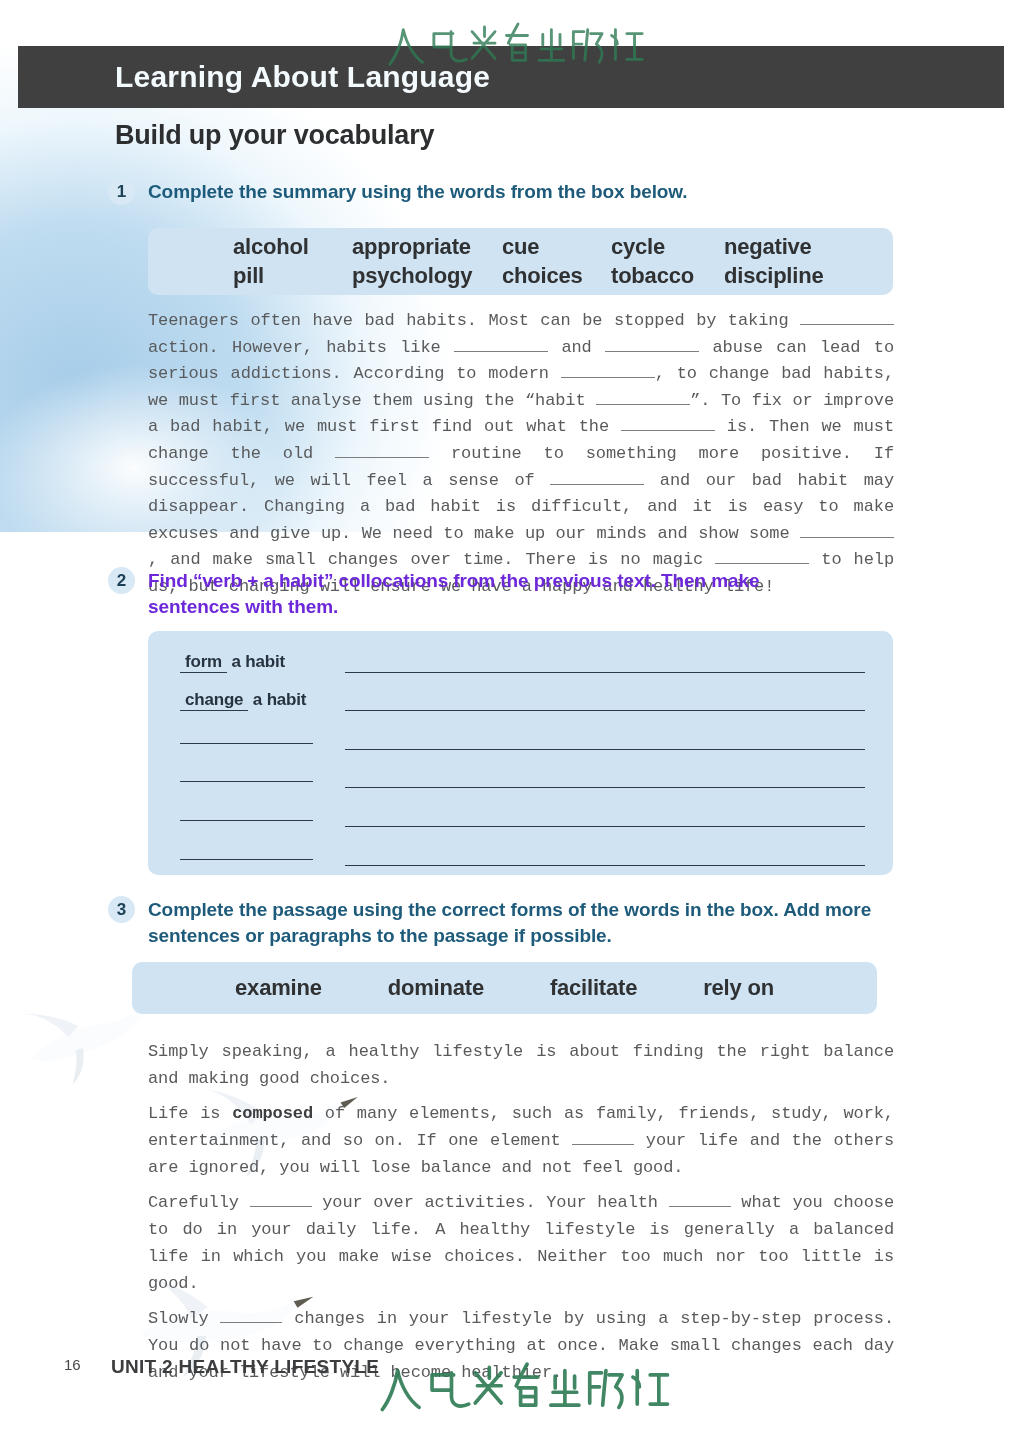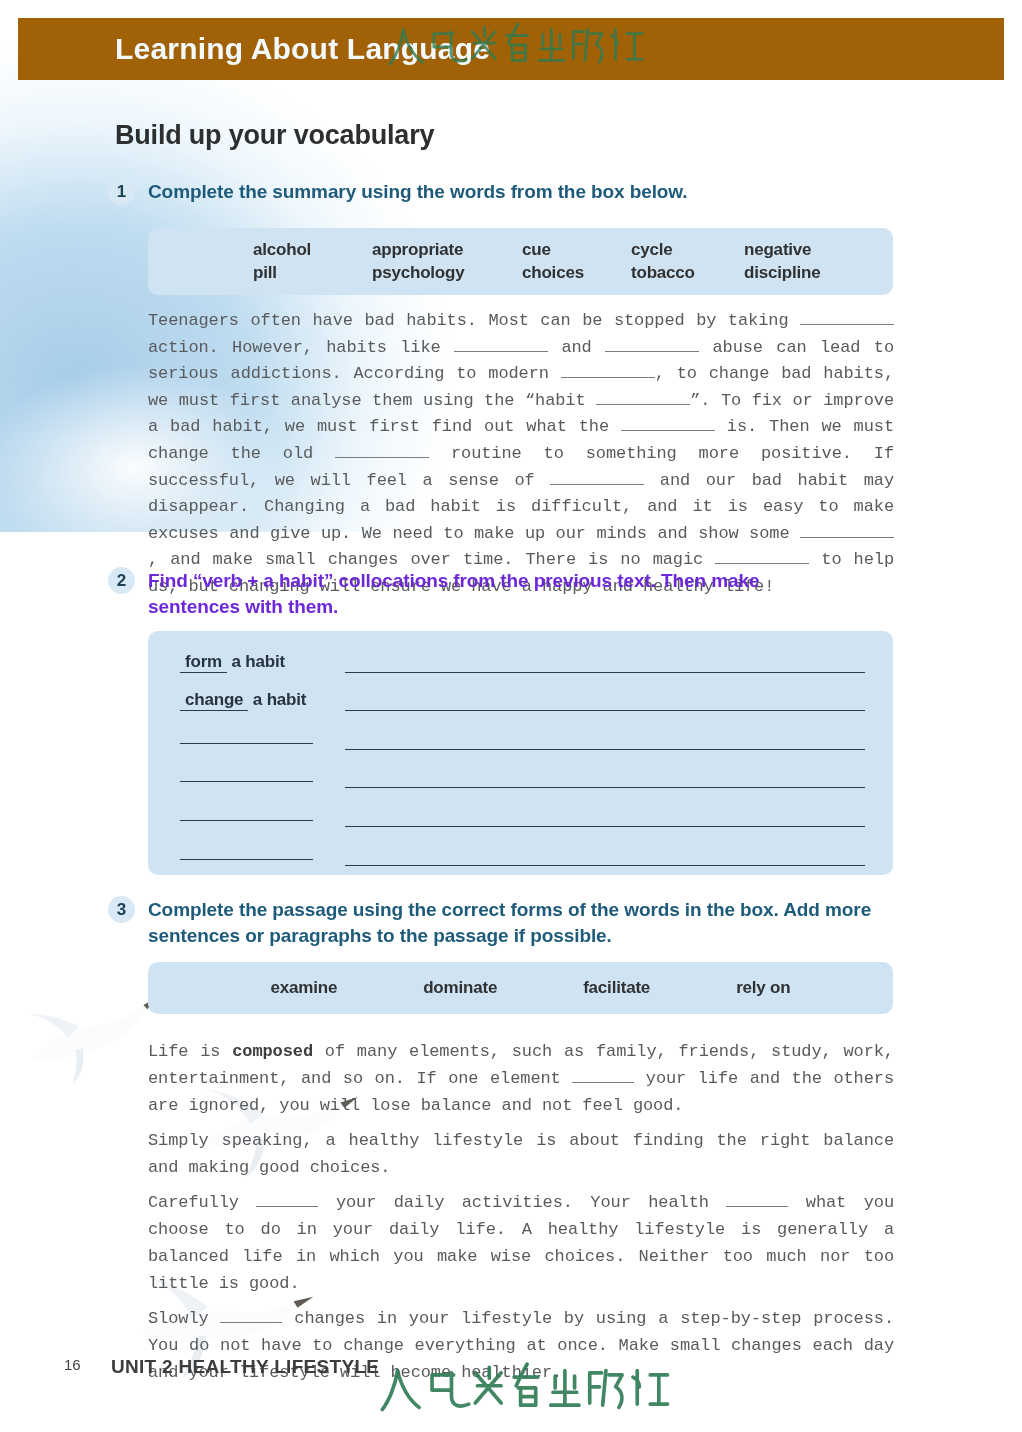--- a/index.html
+++ b/index.html
@@ -34,23 +34,23 @@
     flex:0 0 auto; width:27px; height:27px; border-radius:50%;
     display:flex; align-items:center; justify-content:center;
     font-size:17px; font-weight:bold; margin-top:-1px;
   }
   .prompt { font-size:19px; font-weight:bold; line-height:26px; letter-spacing:-.1px; }
   
   .wordbox { position:absolute; border-radius:10px; }
   .wordbox1 { left:148px; top:228px; width:745px; height:67px;
     display:grid; grid-template-columns:119px 150px 109px 113px 1fr;
     align-content:center; row-gap:3px; padding-left:85px; }
-  .wordbox2 { left:148px; top:962px; width:745px; height:52px;
+  .wordbox2 { left:132px; top:962px; width:745px; height:52px;
     display:flex; align-items:center; justify-content:center; gap:66px; }
-  .wb-word { font-size:17px; font-weight:bold; color:#2f3133; letter-spacing:-.2px;margin-left:20px; }
+  .wb-word { font-size:22px; font-weight:bold; color:#2f3133; letter-spacing:-.2px; }
   
   .bodytext { font-size:17px; line-height:26.6px; text-align:justify; color:#595a5c; letter-spacing:-.1px;font-family:Liberation Mono, monospace; }
   .summary { position:absolute; left:148px; top:308px; width:746px; }
   .passage { position:absolute; left:148px; top:1038px; width:746px; }
   .passage p { margin-bottom:8px; line-height:27px; }
   .blank { display:inline-block; height:2px; border-bottom:1.4px solid #7c7d7f; vertical-align:baseline; }
   .summary .blank { width:94px; }
   .passage .blank { width:62px; }
   .bold { font-weight:bold; color:#3c3d3f; }
   
@@ -94,21 +94,21 @@
   <svg class="swan" style="left:8px; top:988px; width:160px; height:92px; transform:rotate(-18deg);" viewBox="0 0 122 70">
       <use href="#swan"></use>
     </svg>
   <svg class="swan" style="left:182px; top:1072px; width:182px; height:104px; transform:rotate(-8deg);" viewBox="0 0 122 70">
       <use href="#swan"></use>
     </svg>
   <svg class="swan" style="left:116px; top:1262px; width:202px; height:116px; transform:rotate(-4deg);" viewBox="0 0 122 70">
       <use href="#swan"></use>
     </svg>
 
-  <div class="banner" style="background: #a16207;">
+  <div class="banner" style="background: #404040; margin-top: 28px;">
     <span class="banner-title">Learning About Language</span>
   </div>
   <svg class="wm wm-header" viewBox="0 0 270 50" aria-label="人民教育出版社">
     <use href="#calli" stroke="#2e7b54" stroke-width="3"></use>
   </svg>
 
   <h1 class="section-title">Build up your vocabulary</h1>
 
   <div class="ex-head" style="left:108px; top:179px; width:740px;">
     <span class="badge" style="background: rgb(216, 232, 245); color: rgb(28, 64, 85);">1</span>
@@ -168,23 +168,23 @@
   </div>
 
   <div class="wordbox wordbox2" style="background: rgb(207, 227, 242);">
     <span class="wb-word">examine</span>
     <span class="wb-word">dominate</span>
     <span class="wb-word">facilitate</span>
     <span class="wb-word">rely on</span>
   </div>
 
   <div class="bodytext passage">
+    <p><span>Simply speaking, a healthy lifestyle is about finding the right balance and making good choices.</span></p>
     <p><span>Life is </span><span class="bold">composed</span><span> of many elements, such as family, friends, study, work, entertainment, and so on. If one element </span><span class="blank"></span><span> your life and the others are ignored, you will lose balance and not feel good.</span></p>
-    <p><span>Simply speaking, a healthy lifestyle is about finding the right balance and making good choices.</span></p>
-    <p><span>Carefully </span><span class="blank"></span><span> your daily activities. Your health </span><span class="blank"></span><span> what you choose to do in your daily life. A healthy lifestyle is generally a balanced life in which you make wise choices. Neither too much nor too little is good.</span></p>
+    <p><span>Carefully </span><span class="blank"></span><span> your over activities. Your health </span><span class="blank"></span><span> what you choose to do in your daily life. A healthy lifestyle is generally a balanced life in which you make wise choices. Neither too much nor too little is good.</span></p>
     <p><span>Slowly </span><span class="blank"></span><span> changes in your lifestyle by using a step-by-step process. You do not have to change everything at once. Make small changes each day and your lifestyle will become healthier.</span></p>
   </div>
 
   <span class="footer-pgnum">16</span>
   <span class="footer-unit">UNIT 2  HEALTHY LIFESTYLE</span>
   <svg class="wm wm-footer" viewBox="0 0 270 50" aria-label="人民教育出版社">
     <use href="#calli" stroke="#2e7b54" stroke-width="3.4"></use>
   </svg>
 
 </div>

